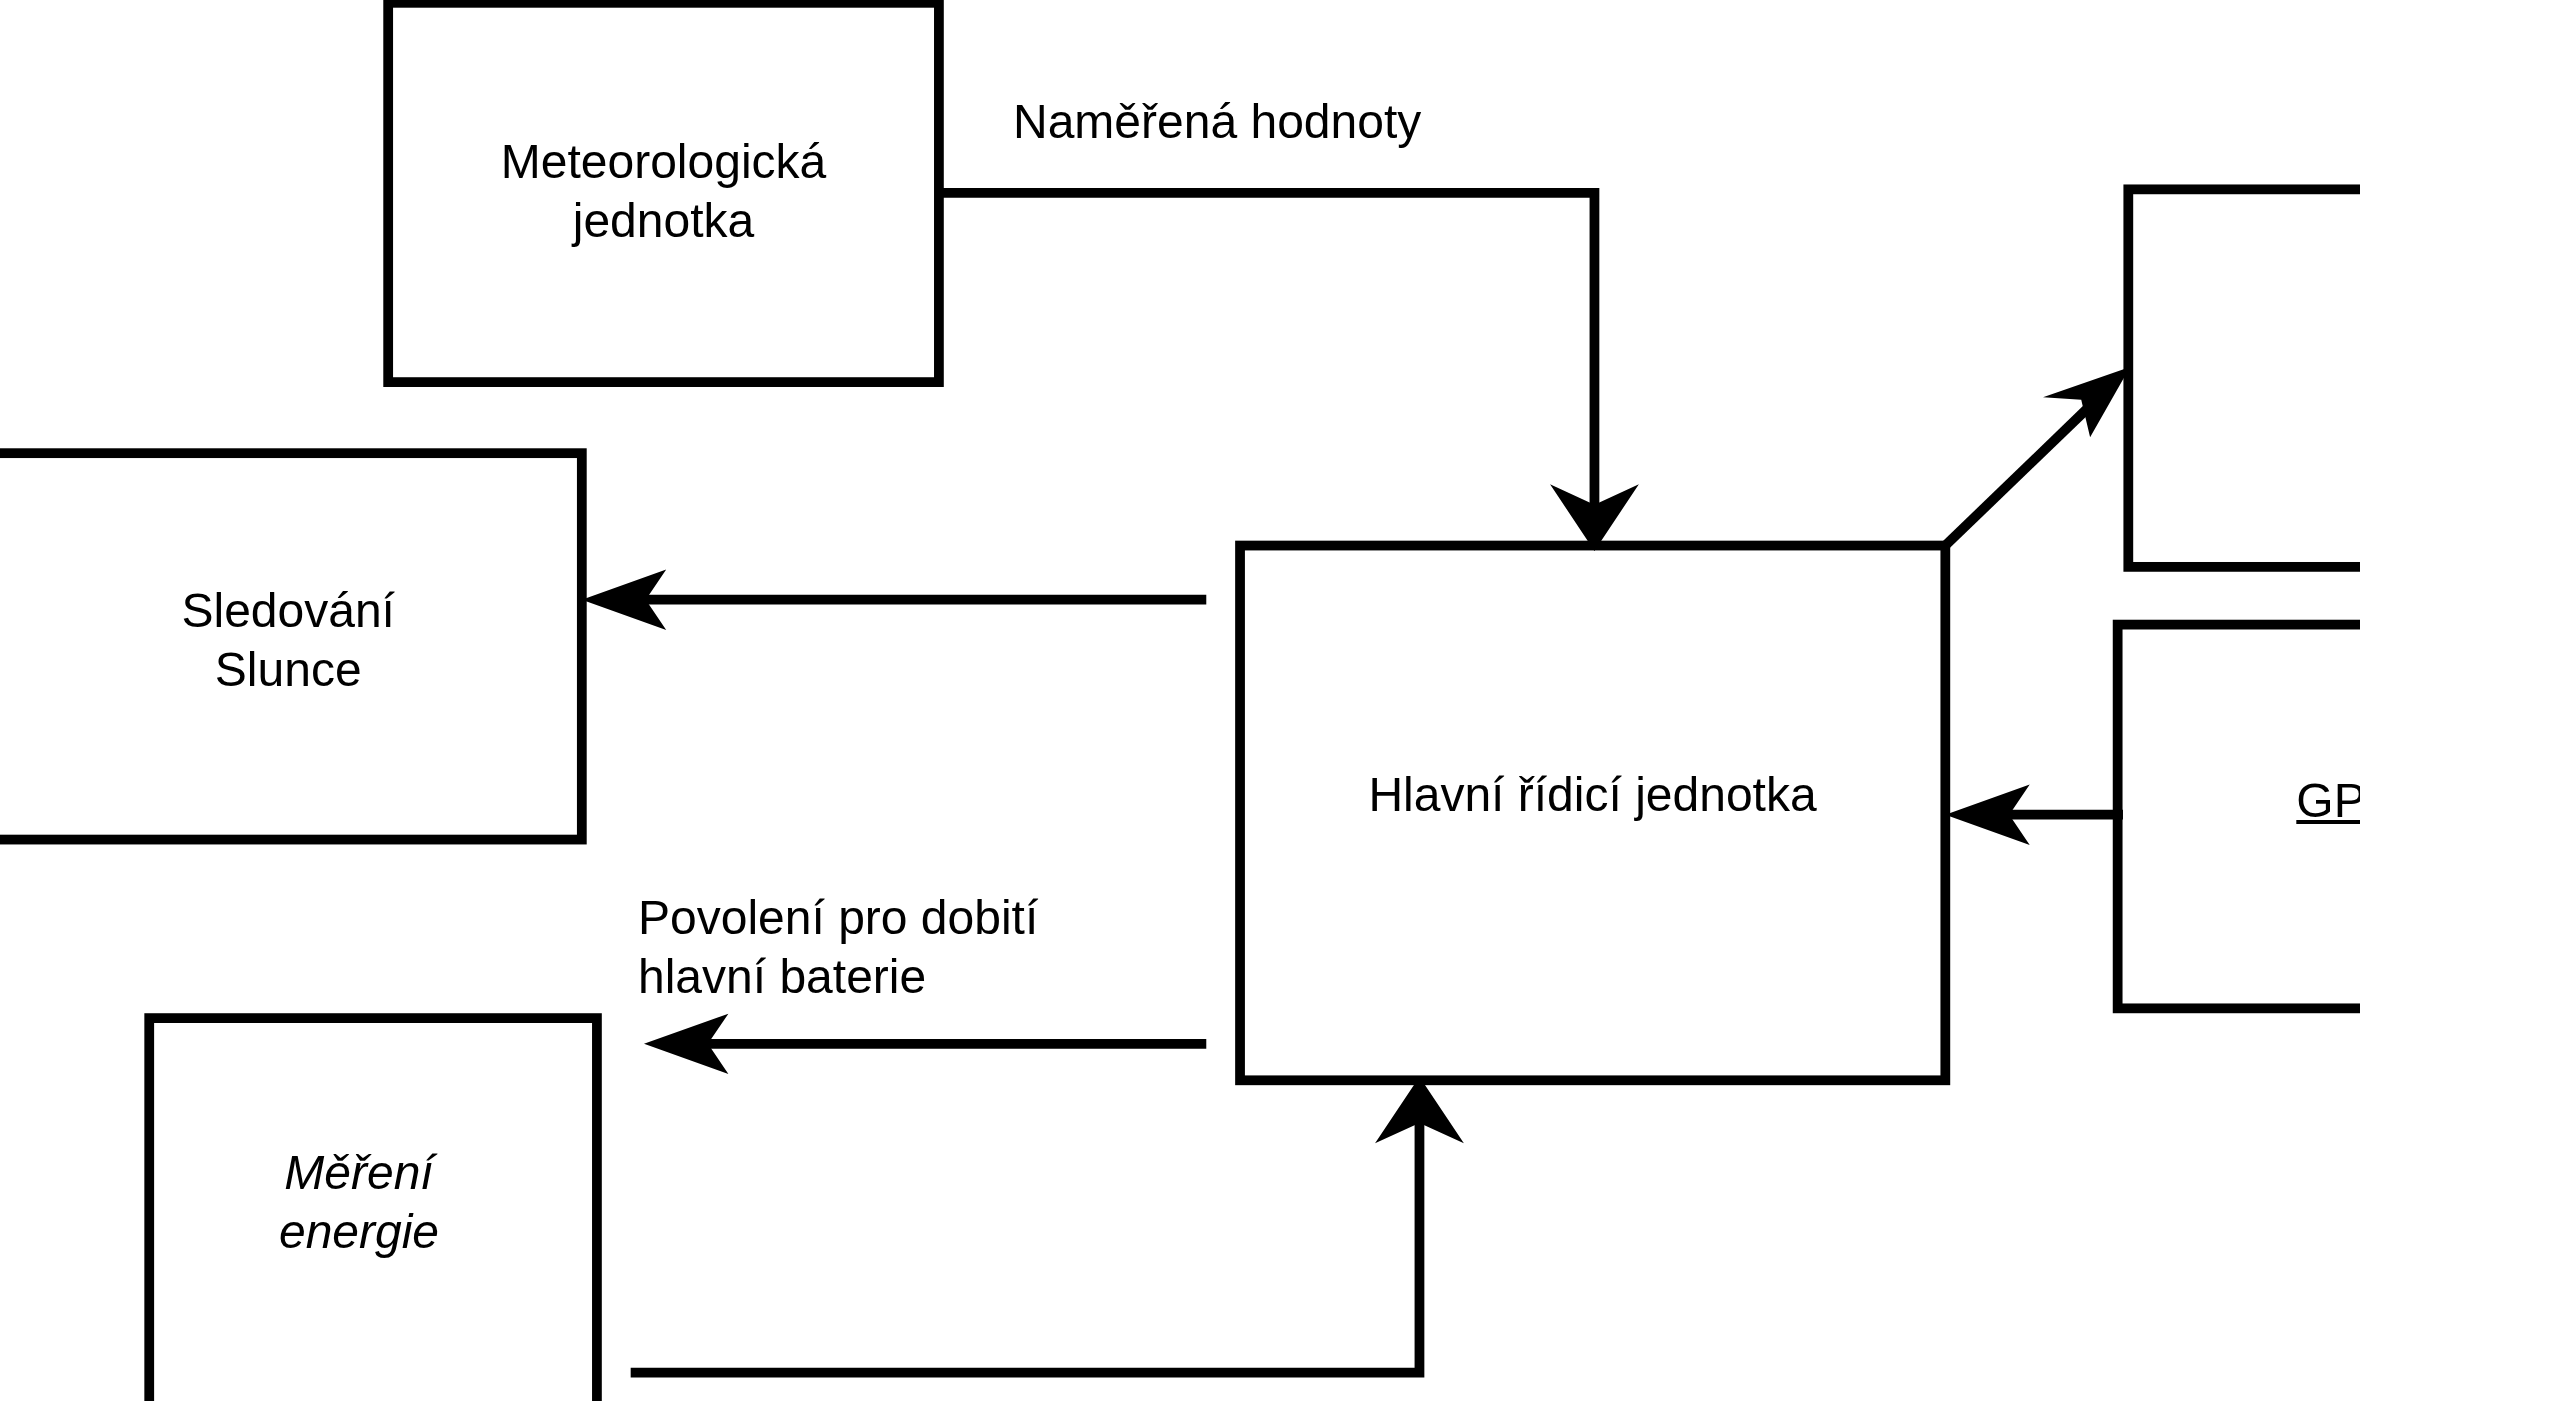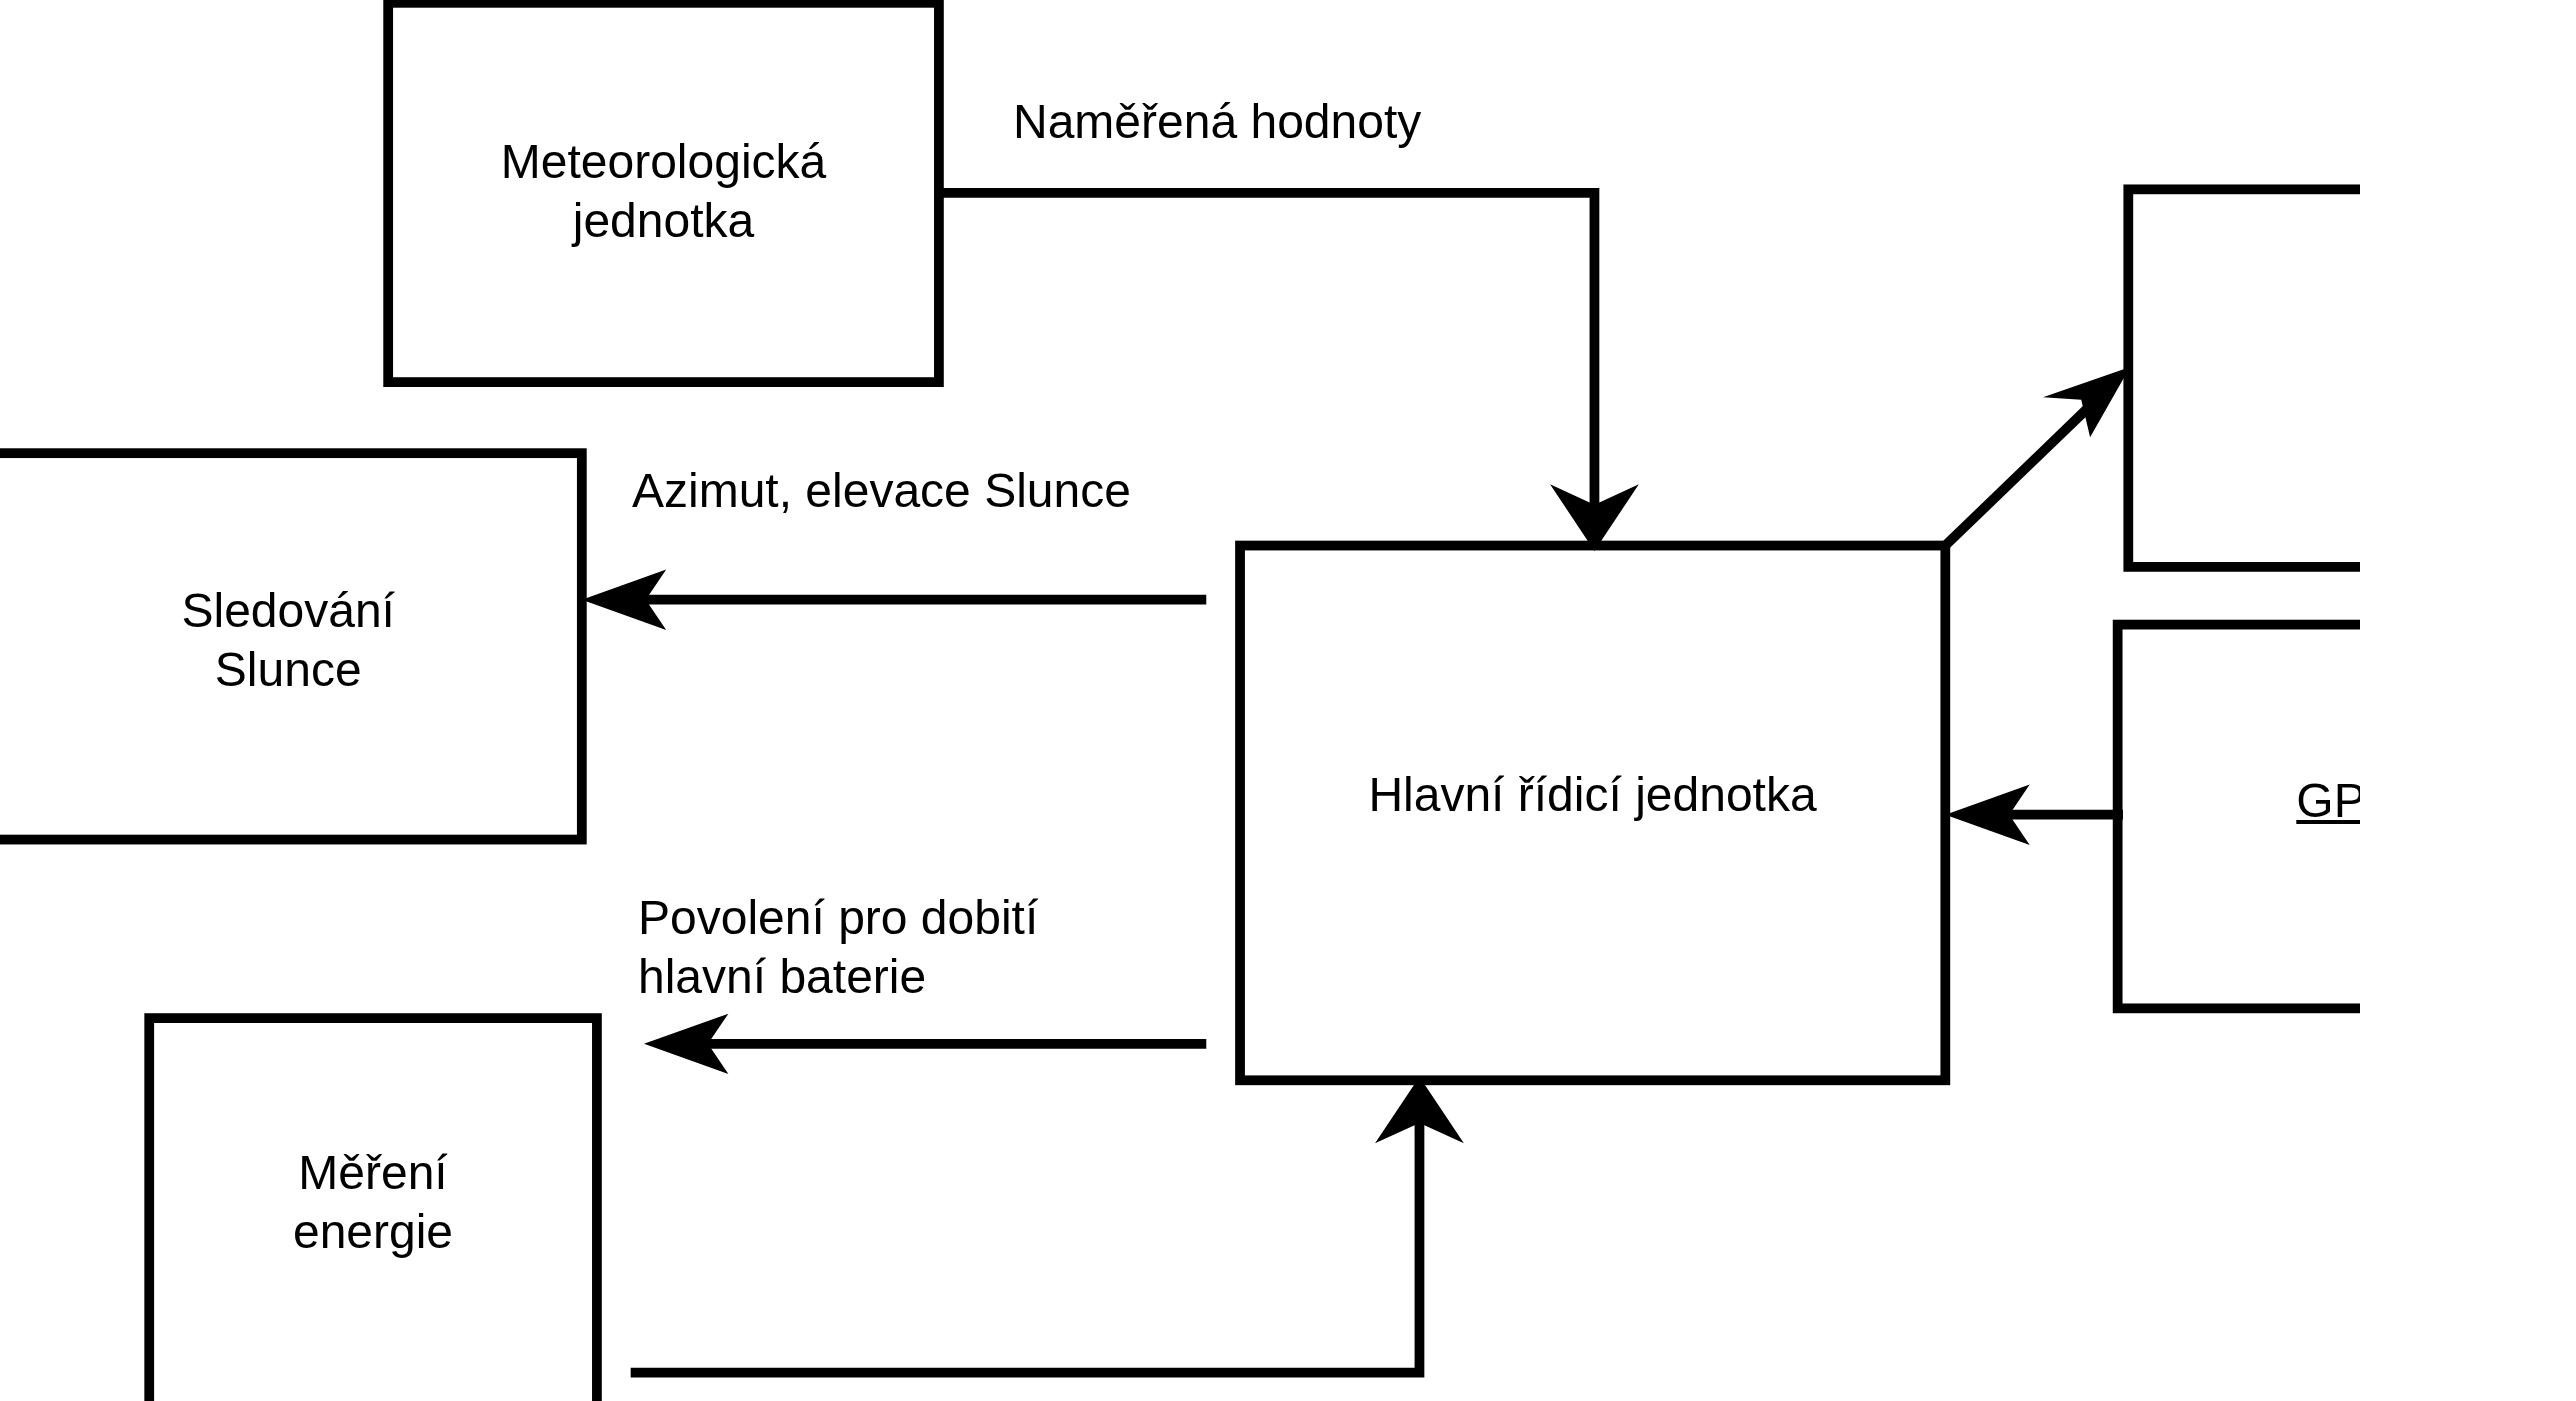--- a/index.html
+++ b/index.html
@@ -106,25 +106,24 @@
 jednotka</div>
 
   <div class="node-label" style="left:-5.3px; top:582px; width:587px;">Sledování
 Slunce</div>
 
   <div class="node-label" style="left:1240px; top:766px; width:705px;">Hlavní řídicí jednotka</div>
 
 
   <div class="node-label" style="left:2118px; top:772px; width:458px;text-decoration:underline;">GPS</div>
 
-  <div class="node-label" style="left:149px; top:1144px; width:448px;">Měření
+  <div class="node-label" style="left:135px; top:1144px; width:448px;font-style:italic;">Měření
 energie</div>
 
   <div class="edge-label" style="left:1013px; top:93px;">Naměřená hodnoty</div>
 
-  <div class="edge-label" style="left:632px; top:462px;">Azimut, elevace Slunce</div>
 
   <div class="edge-label" style="left:638px; top:869px;margin-top:20px;">Povolení pro dobití
 hlavní baterie</div>
 
 
 </div>
 
 
 </body></html>

